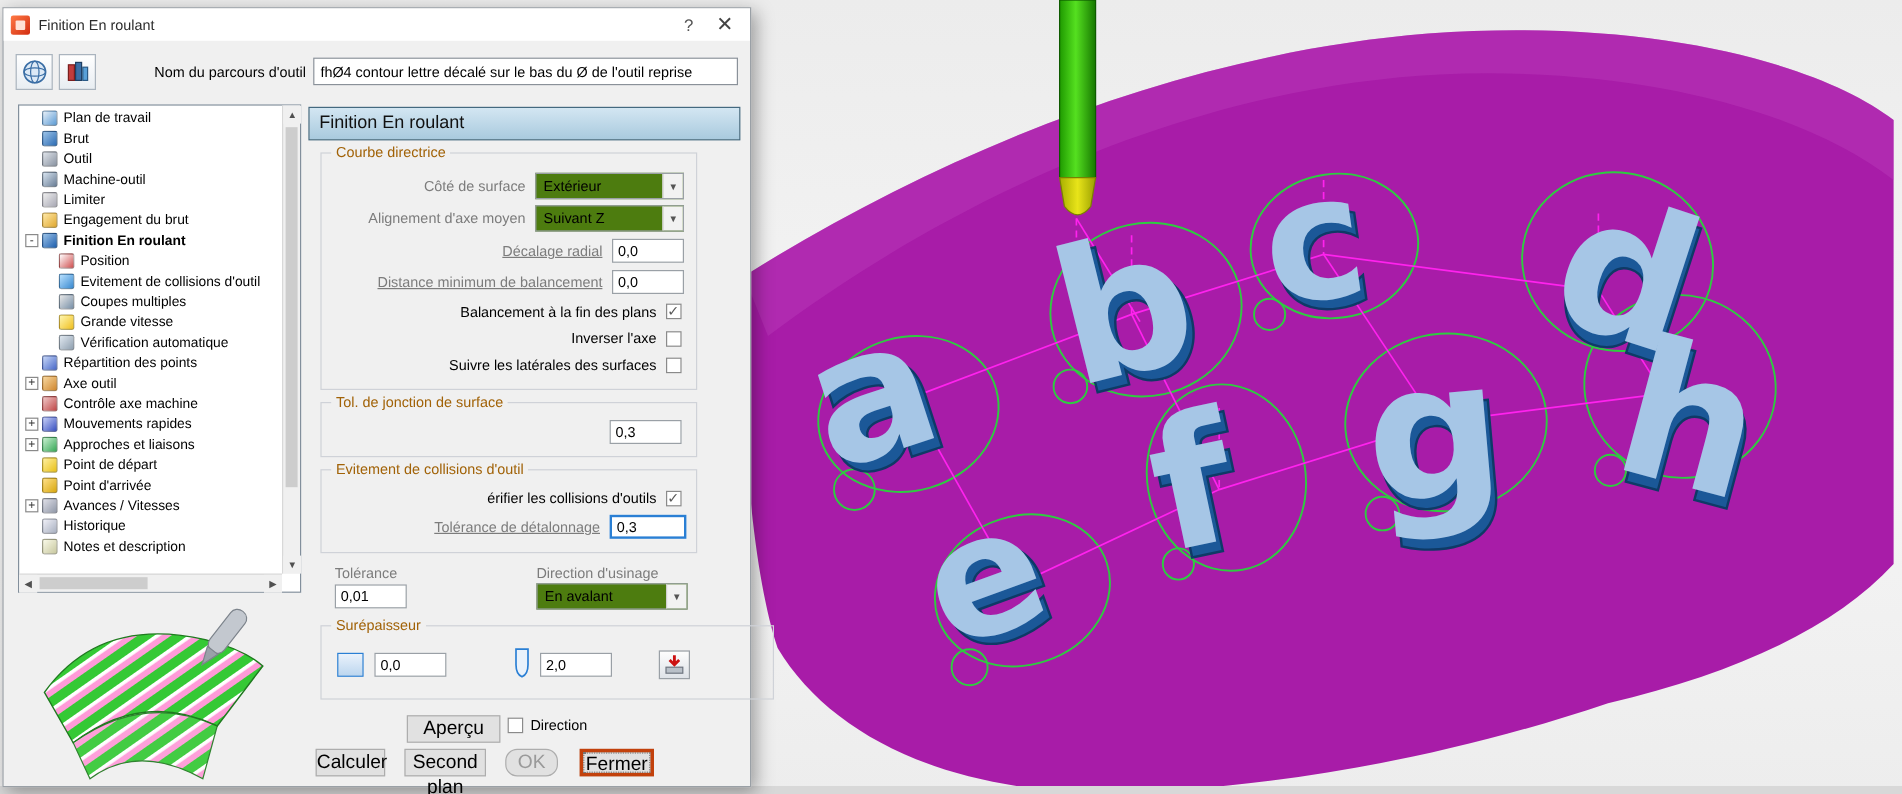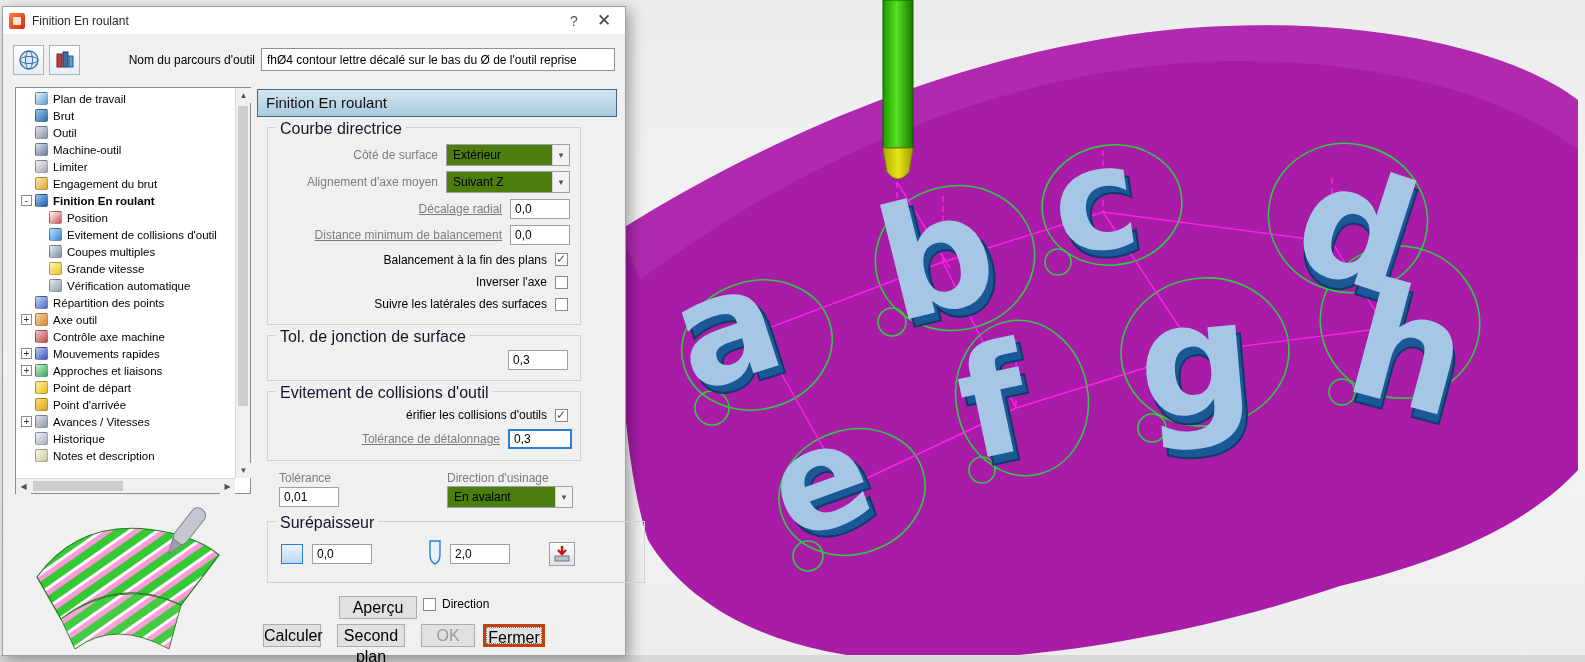--- a/index.html
+++ b/index.html
@@ -64,21 +64,21 @@
   .hthumb { position:absolute; top:2px; bottom:2px; left:17px; width:90px; background:#cdcdcd; }
 
   
   .preview { position:absolute; left:16px; top:492px; width:222px; height:154px; }
 
   
   .panel-header { position:absolute; left:254px; top:82px; width:360px; height:28px;
                   background:linear-gradient(180deg,#d3e6f2,#a9cade); border:1px solid #44697f;
                   font-size:15px; color:#111; padding:4px 8px; }
   .group { position:absolute; border:1px solid #cfd2d8; }
-  .gtitle { position:absolute; top:-8px; left:8px; background:#f0f0f0; padding:0 4px; font-size:16px; color:#0f172a; }
+  .gtitle { position:absolute; top:-8px; left:8px; background:#f0f0f0; padding:0 4px; font-size:12px; color:#a16207; }
   .frow { display:flex; align-items:center; justify-content:flex-end; padding-right:10px; }
   .lab { color:#000; margin-right:8px; }
   .lab.dis { color:#7c7c7c; }
   .linklab { color:#7c7c7c; text-decoration:underline; margin-right:8px; }
   .combo { position:relative; width:124px; height:22px; background:#4d7c0f; border:1px solid #9aa0a6; display:flex; align-items:center; padding:0 20px 0 6px; flex:0 0 auto; }
   .combo .chev { position:absolute; right:0; top:0; width:17px; height:100%; background:#f2f2f2; border-left:1px solid #d0d0d0; display:flex; align-items:center; justify-content:center; font-size:8px; color:#555; }
   .field { width:60px; height:20px; border:1px solid #9aa0a6; background:#fff; font-family:"Liberation Sans",sans-serif; font-size:12px; padding:0 4px; flex:0 0 auto; }
   .field.focus { border:2px solid #2a7fd4; width:64px; }
   .chk { width:13px; height:13px; border:1px solid #8a8a8a; background:#fff; position:relative; flex:0 0 auto; }
   .chk.on::after { content:"✓"; position:absolute; left:0px; top:-2px; font-size:12px; color:#5a5a5a; }
@@ -462,17 +462,17 @@
     </div>
 
     <div class="btn" style="left:336px; top:589px; width:78px;">Aperçu</div>
     <div class="dessiner-row">
       <span class="chk"></span>
       <span style="color:#000;">Direction</span>
     </div>
 
     <div class="btn" style="left:260px; top:617px; width:58px;">Calculer</div>
     <div class="btn" style="left:334px; top:617px; width:68px;">Second plan</div>
-    <div class="btn disabled" style="left:418px; top:617px; width:54px;">OK</div>
+    <div class="btn disabled" style="left:418px; top:617px; width:44px;border-radius:10px;">OK</div>
     <div class="btn default" style="left:480px; top:617px; width:62px;">Fermer</div>
 
   </div>
 </div>
 
 </body></html>

